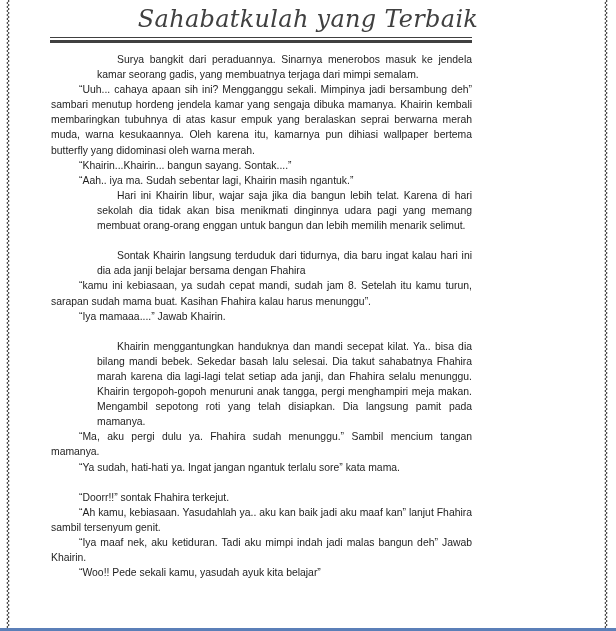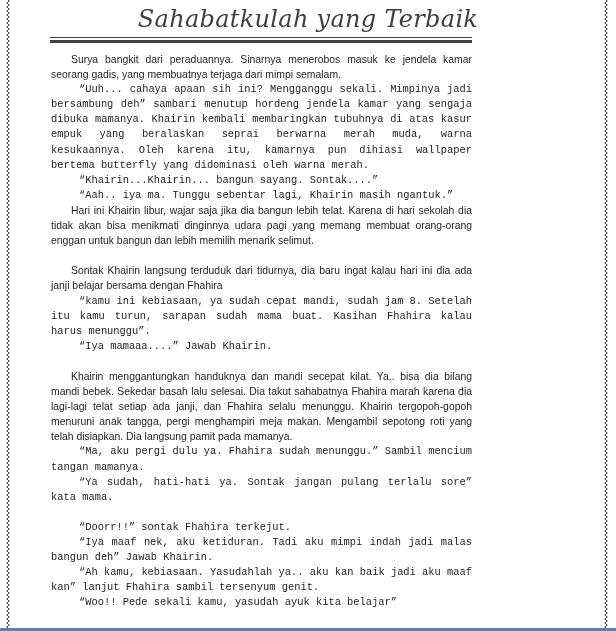--- a/index.html
+++ b/index.html
@@ -67,22 +67,22 @@
     width: 421px;
     font-family: "Liberation Sans", sans-serif;
     font-size: 10.4px;
     line-height: 15.1px;
     color: #1e1e1e;
   }
   .p {
     text-align: justify;
     margin: 0;
   }
-  .ind1 { text-indent: 20px; }
-  .ind3 { text-indent: 28px; font-family: Liberation Mono, monospace; }
+  .ind1 { text-indent: 20px; margin-left: 46px; }
+  .ind3 { text-indent: 28px; }
   .blank { height: 15.1px; }
 </style>
 </head>
 <body>
 
 <div class="page">
 
   <div class="wavy-border wavy-left">
     <svg width="6" height="628" viewBox="0 0 6 628">
       <defs>
@@ -103,31 +103,31 @@
 
   <div class="rules" style="left:50px;width:422px;">
     <div class="rule1"></div>
     <div class="rule2"></div>
   </div>
 
   <div class="body-text" id="body-text">
       <p class="p ind1">Surya bangkit dari peraduannya. Sinarnya menerobos masuk ke jendela kamar seorang gadis, yang membuatnya terjaga dari mimpi semalam.</p>
       <p class="p ind3">“Uuh... cahaya apaan sih ini? Mengganggu sekali. Mimpinya jadi bersambung deh” sambari menutup hordeng jendela kamar yang sengaja dibuka mamanya. Khairin kembali membaringkan tubuhnya di atas kasur empuk yang beralaskan seprai berwarna merah muda, warna kesukaannya. Oleh karena itu, kamarnya pun dihiasi wallpaper bertema butterfly yang didominasi oleh warna merah.</p>
       <p class="p ind3">“Khairin...Khairin... bangun sayang. Sontak....”</p>
-      <p class="p ind3">“Aah.. iya ma. Tunggu sebentar lagi, Khairin masih ngantuk.”</p>
+      <p class="p ind3">“Aah.. iya ma. Sudah sebentar lagi, Khairin masih ngantuk.”</p>
       <p class="p ind1">Hari ini Khairin libur, wajar saja jika dia bangun lebih telat. Karena di hari sekolah dia tidak akan bisa menikmati dinginnya udara pagi yang memang membuat orang-orang enggan untuk bangun dan lebih memilih menarik selimut.</p>
       <p class="p blank"></p>
       <p class="p ind1">Sontak Khairin langsung terduduk dari tidurnya, dia baru ingat kalau hari ini dia ada janji belajar bersama dengan Fhahira</p>
       <p class="p ind3">“kamu ini kebiasaan, ya sudah cepat mandi, sudah jam 8. Setelah itu kamu turun, sarapan sudah mama buat. Kasihan Fhahira kalau harus menunggu”.</p>
       <p class="p ind3">“Iya mamaaa....” Jawab Khairin.</p>
       <p class="p blank"></p>
       <p class="p ind1">Khairin menggantungkan handuknya dan mandi secepat kilat. Ya.. bisa dia bilang mandi bebek. Sekedar basah lalu selesai. Dia takut sahabatnya Fhahira marah karena dia lagi-lagi telat setiap ada janji, dan Fhahira selalu  menunggu. Khairin tergopoh-gopoh menuruni anak tangga, pergi menghampiri meja makan. Mengambil sepotong roti yang telah disiapkan. Dia langsung pamit pada mamanya.</p>
       <p class="p ind3">“Ma, aku pergi dulu ya. Fhahira sudah menunggu.” Sambil mencium tangan mamanya.</p>
-      <p class="p ind3">“Ya sudah, hati-hati ya. Sontak jangan pulang terlalu sore” kata mama.</p>
+      <p class="p ind3">“Ya sudah, hati-hati ya. Ingat jangan ngantuk terlalu sore” kata mama.</p>
       <p class="p blank"></p>
       <p class="p ind3">“Doorr!!” sontak Fhahira terkejut.</p>
+      <p class="p ind3">“Ah kamu, kebiasaan. Yasudahlah ya.. aku kan baik jadi aku maaf kan” lanjut Fhahira sambil tersenyum genit.</p>
       <p class="p ind3">“Iya maaf nek, aku ketiduran. Tadi aku mimpi indah jadi malas bangun deh” Jawab Khairin.</p>
-      <p class="p ind3">“Ah kamu, kebiasaan. Yasudahlah ya.. aku kan baik jadi aku maaf kan” lanjut Fhahira sambil tersenyum genit.</p>
       <p class="p ind3"> “Woo!! Pede sekali kamu, yasudah ayuk kita belajar”</p>
     </div>
 
   <div class="bottom-line"></div>
 </div>
 
 </body></html>

